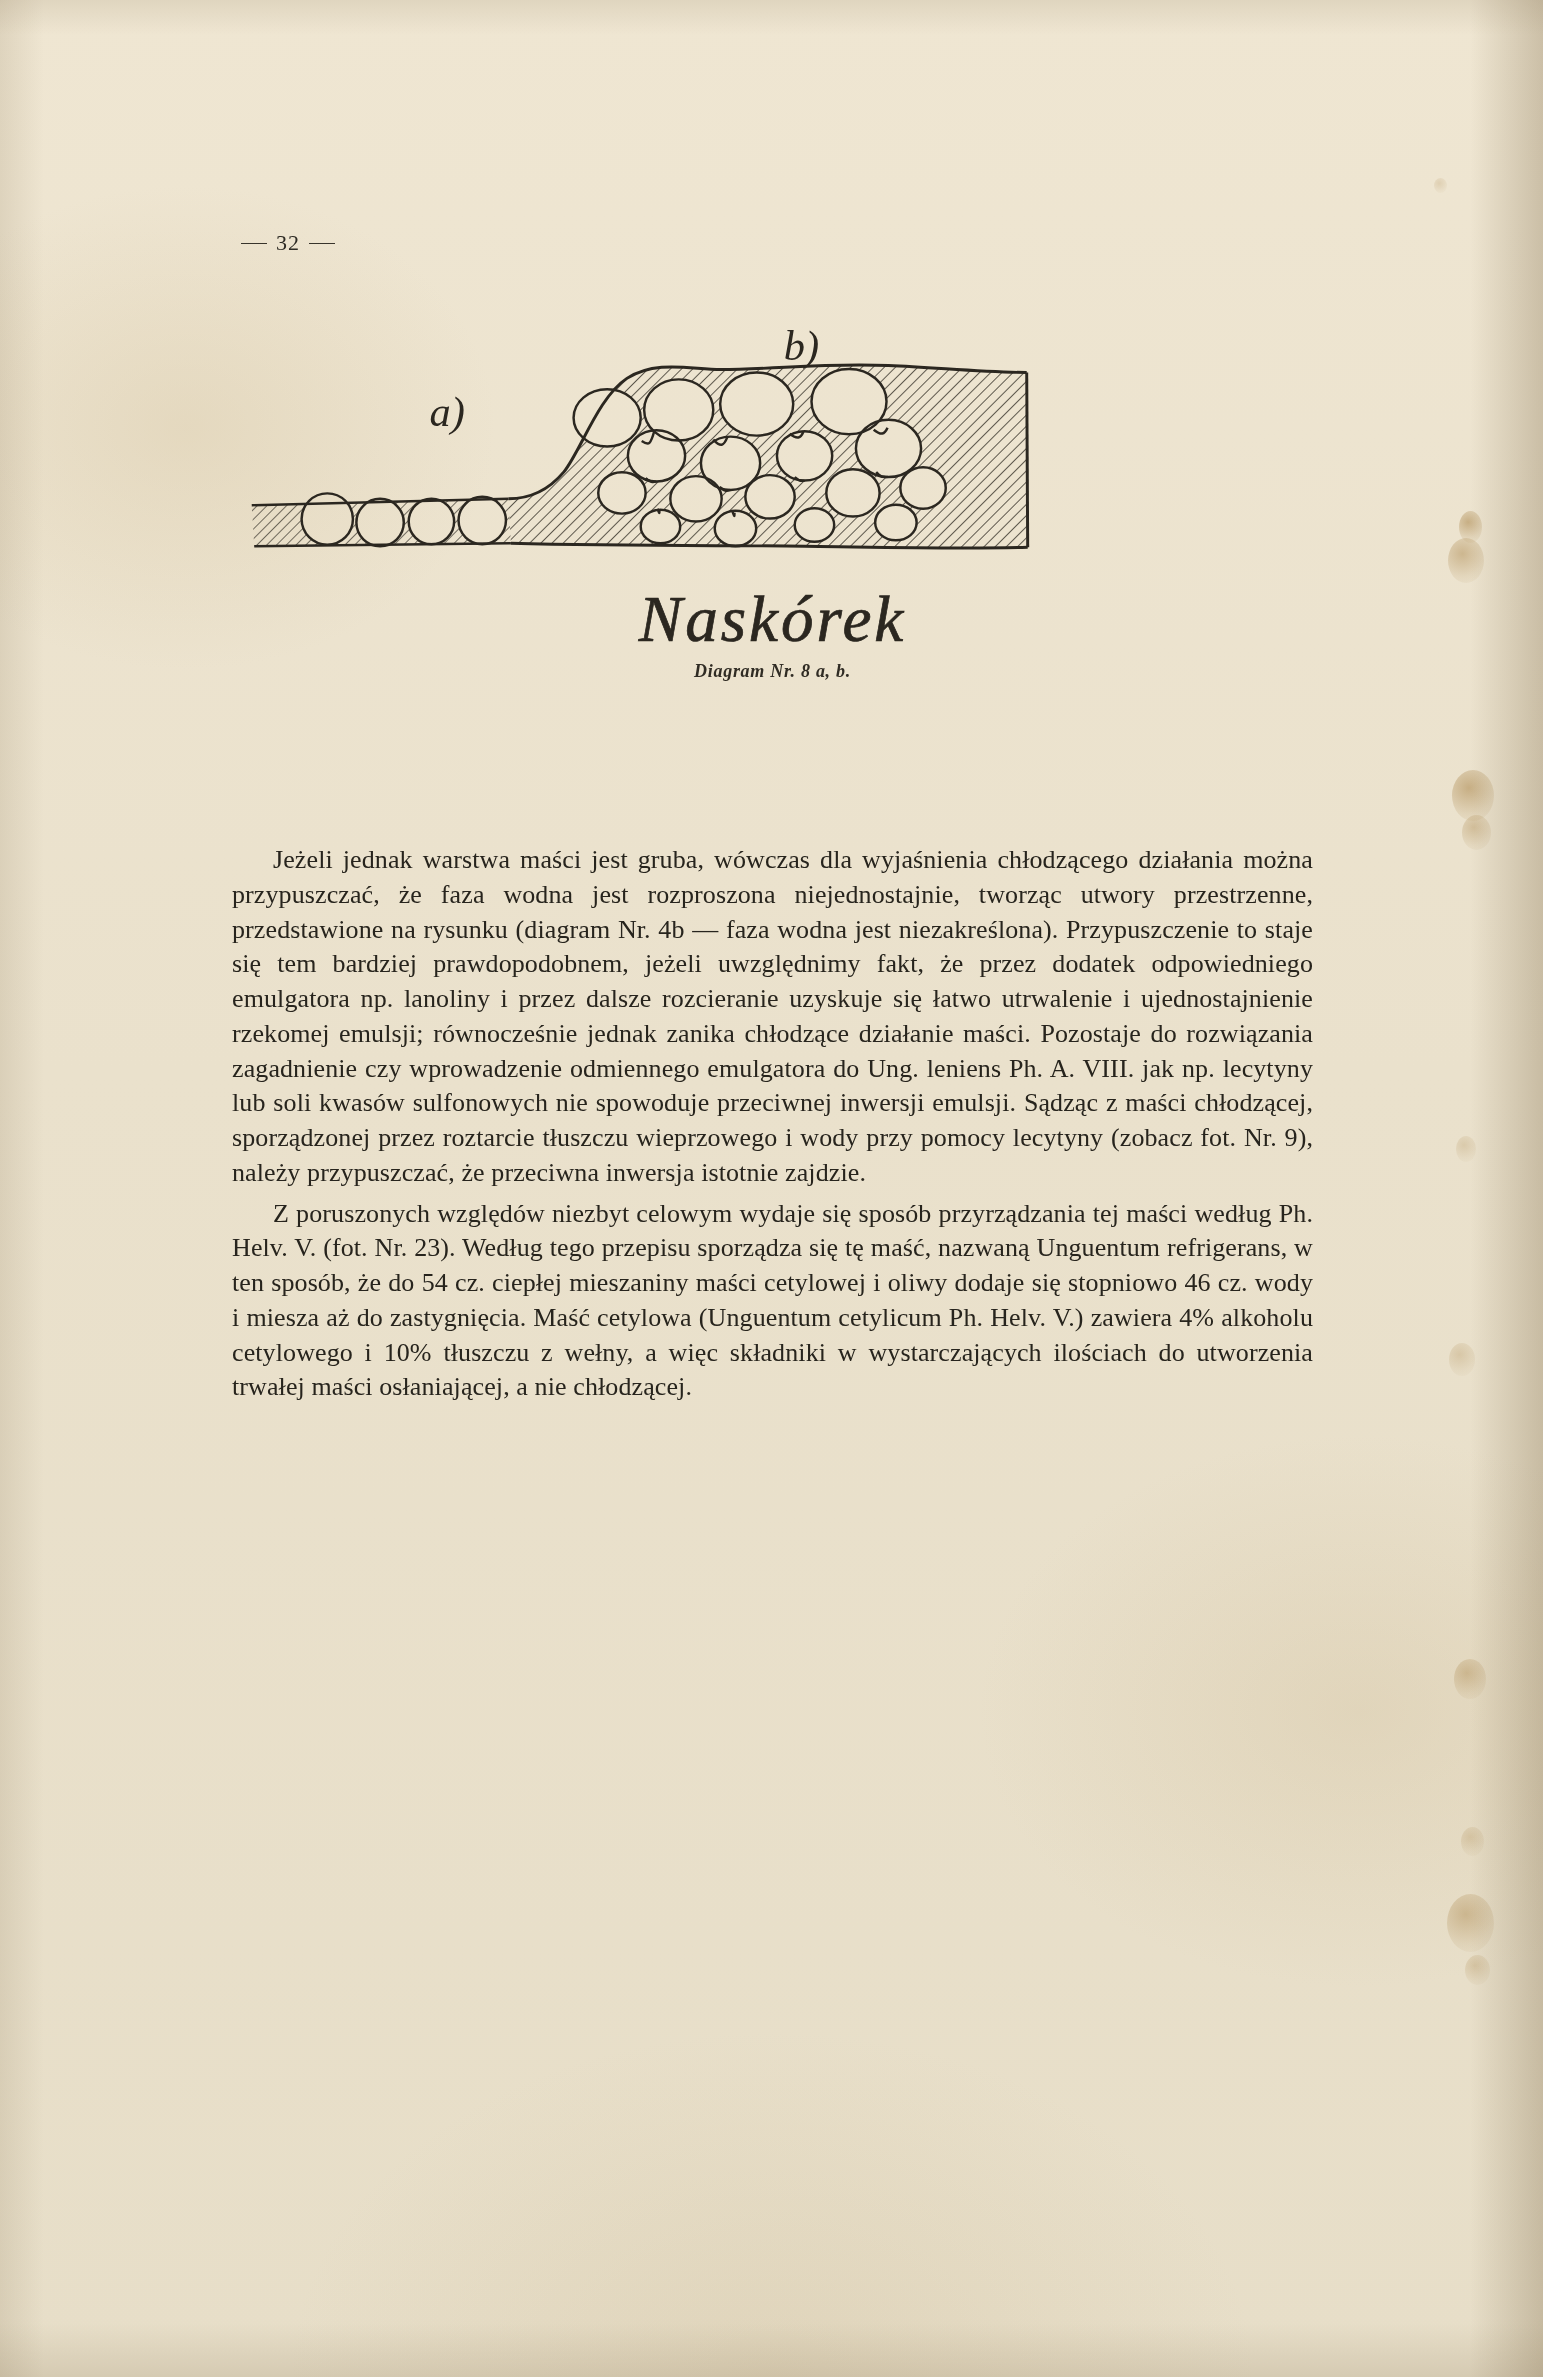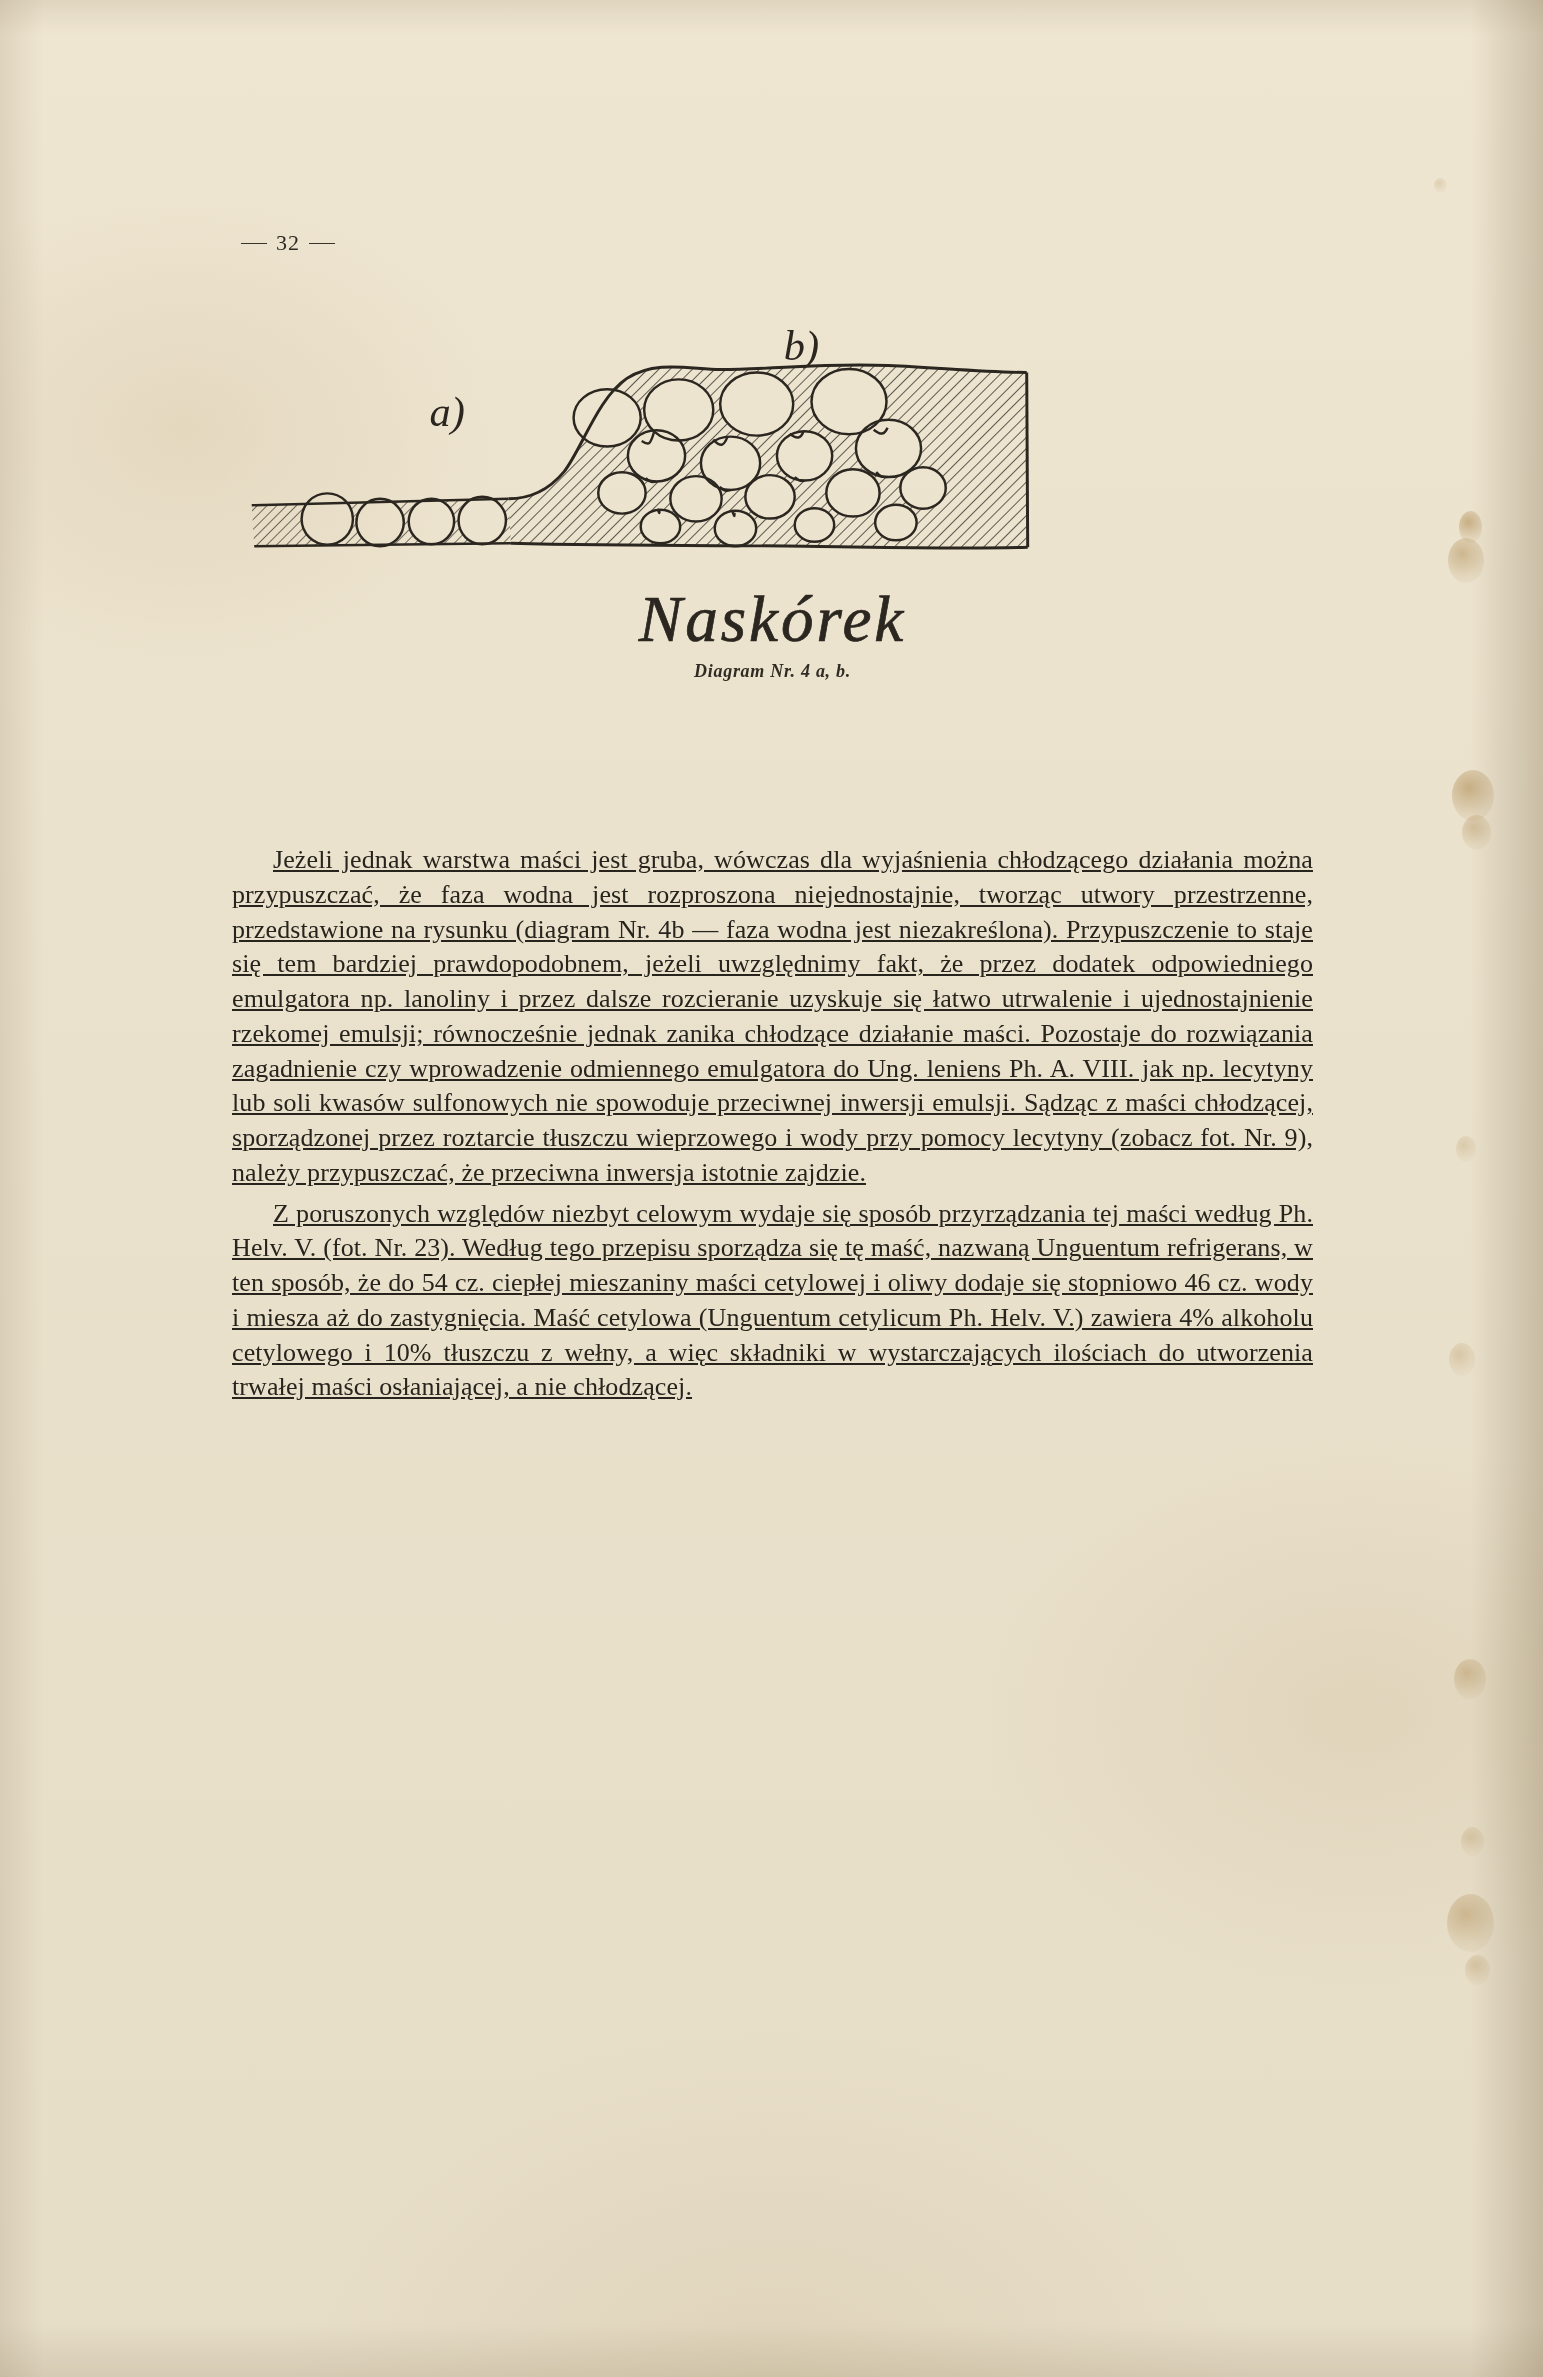--- a/index.html
+++ b/index.html
@@ -112,21 +112,20 @@
 
   
   .body-text {
     margin-top: 34px;
     font-size: 26px;
     line-height: 1.337;
     color: #27241d;
     text-align: justify;
     text-justify: inter-word;
     letter-spacing: 0.1px;
-    text-decoration: underline;
   }
   .body-text p {
     margin: 0;
     text-indent: 41px;
   }
   .body-text p + p { margin-top: 6px; }
 
   
   .body-text p:last-child { }
 </style>
@@ -264,21 +263,21 @@
           <path d="M 862 392 C 866 402, 866 404, 866 394"></path>
           <path d="M 1014 398 C 1018 408, 1018 410, 1018 400"></path>
         </g>
 
         <text x="400" y="225" font-family="Liberation Serif, serif" font-style="italic" font-size="86" fill="#2b2720">a)</text>
         <text x="1118" y="90" font-family="Liberation Serif, serif" font-style="italic" font-size="86" fill="#2b2720">b)</text>
 
         <text x="1095" y="660" text-anchor="middle" font-family="Liberation Serif, serif" font-size="132" font-style="italic" letter-spacing="6" fill="#2b2720" stroke="#2b2720" stroke-width="1.5">Naskórek</text>
       </svg>
 
-      <div class="fig-caption" style="margin-top:-148px;">Diagram Nr. 4 a, b.</div>
+      <div class="fig-caption" style="margin-top:-148px;">Diagram Nr. 8 a, b.</div>
     </div>
 
     <div class="body-text">
       <p>Jeżeli jednak warstwa maści jest gruba, wówczas dla wyjaśnienia chłodzącego działania można przypuszczać, że faza wodna jest rozproszona niejednostajnie, tworząc utwory przestrzenne, przedstawione na rysunku (diagram Nr. 4b — faza wodna jest niezakreślona). Przypuszczenie to staje się tem bardziej prawdopodobnem, jeżeli uwzględnimy fakt, że przez dodatek odpowiedniego emulgatora np. lanoliny i przez dalsze rozcieranie uzyskuje się łatwo utrwalenie i ujednostajnienie rzekomej emulsji; równocześnie jednak zanika chłodzące działanie maści. Pozostaje do rozwiązania zagadnienie czy wprowadzenie odmiennego emulgatora do Ung. leniens Ph. A. VIII. jak np. lecytyny lub soli kwasów sulfonowych nie spowoduje przeciwnej inwersji emulsji. Sądząc z maści chłodzącej, sporządzonej przez roztarcie tłuszczu wieprzowego i wody przy pomocy lecytyny (zobacz fot. Nr. 9), należy przypuszczać, że przeciwna inwersja istotnie zajdzie.</p>
       <p>Z poruszonych względów niezbyt celowym wydaje się sposób przyrządzania tej maści według Ph. Helv. V. (fot. Nr. 23). Według tego przepisu sporządza się tę maść, nazwaną Unguentum refrigerans, w ten sposób, że do 54 cz. ciepłej mieszaniny maści cetylowej i oliwy dodaje się stopniowo 46 cz. wody i miesza aż do zastygnięcia. Maść cetylowa (Unguentum cetylicum Ph. Helv. V.) zawiera 4% alkoholu cetylowego i 10% tłuszczu z wełny, a więc składniki w wystarczających ilościach do utworzenia trwałej maści osłaniającej, a nie chłodzącej.</p>
     </div>
 
   </div>
 </div>
 

